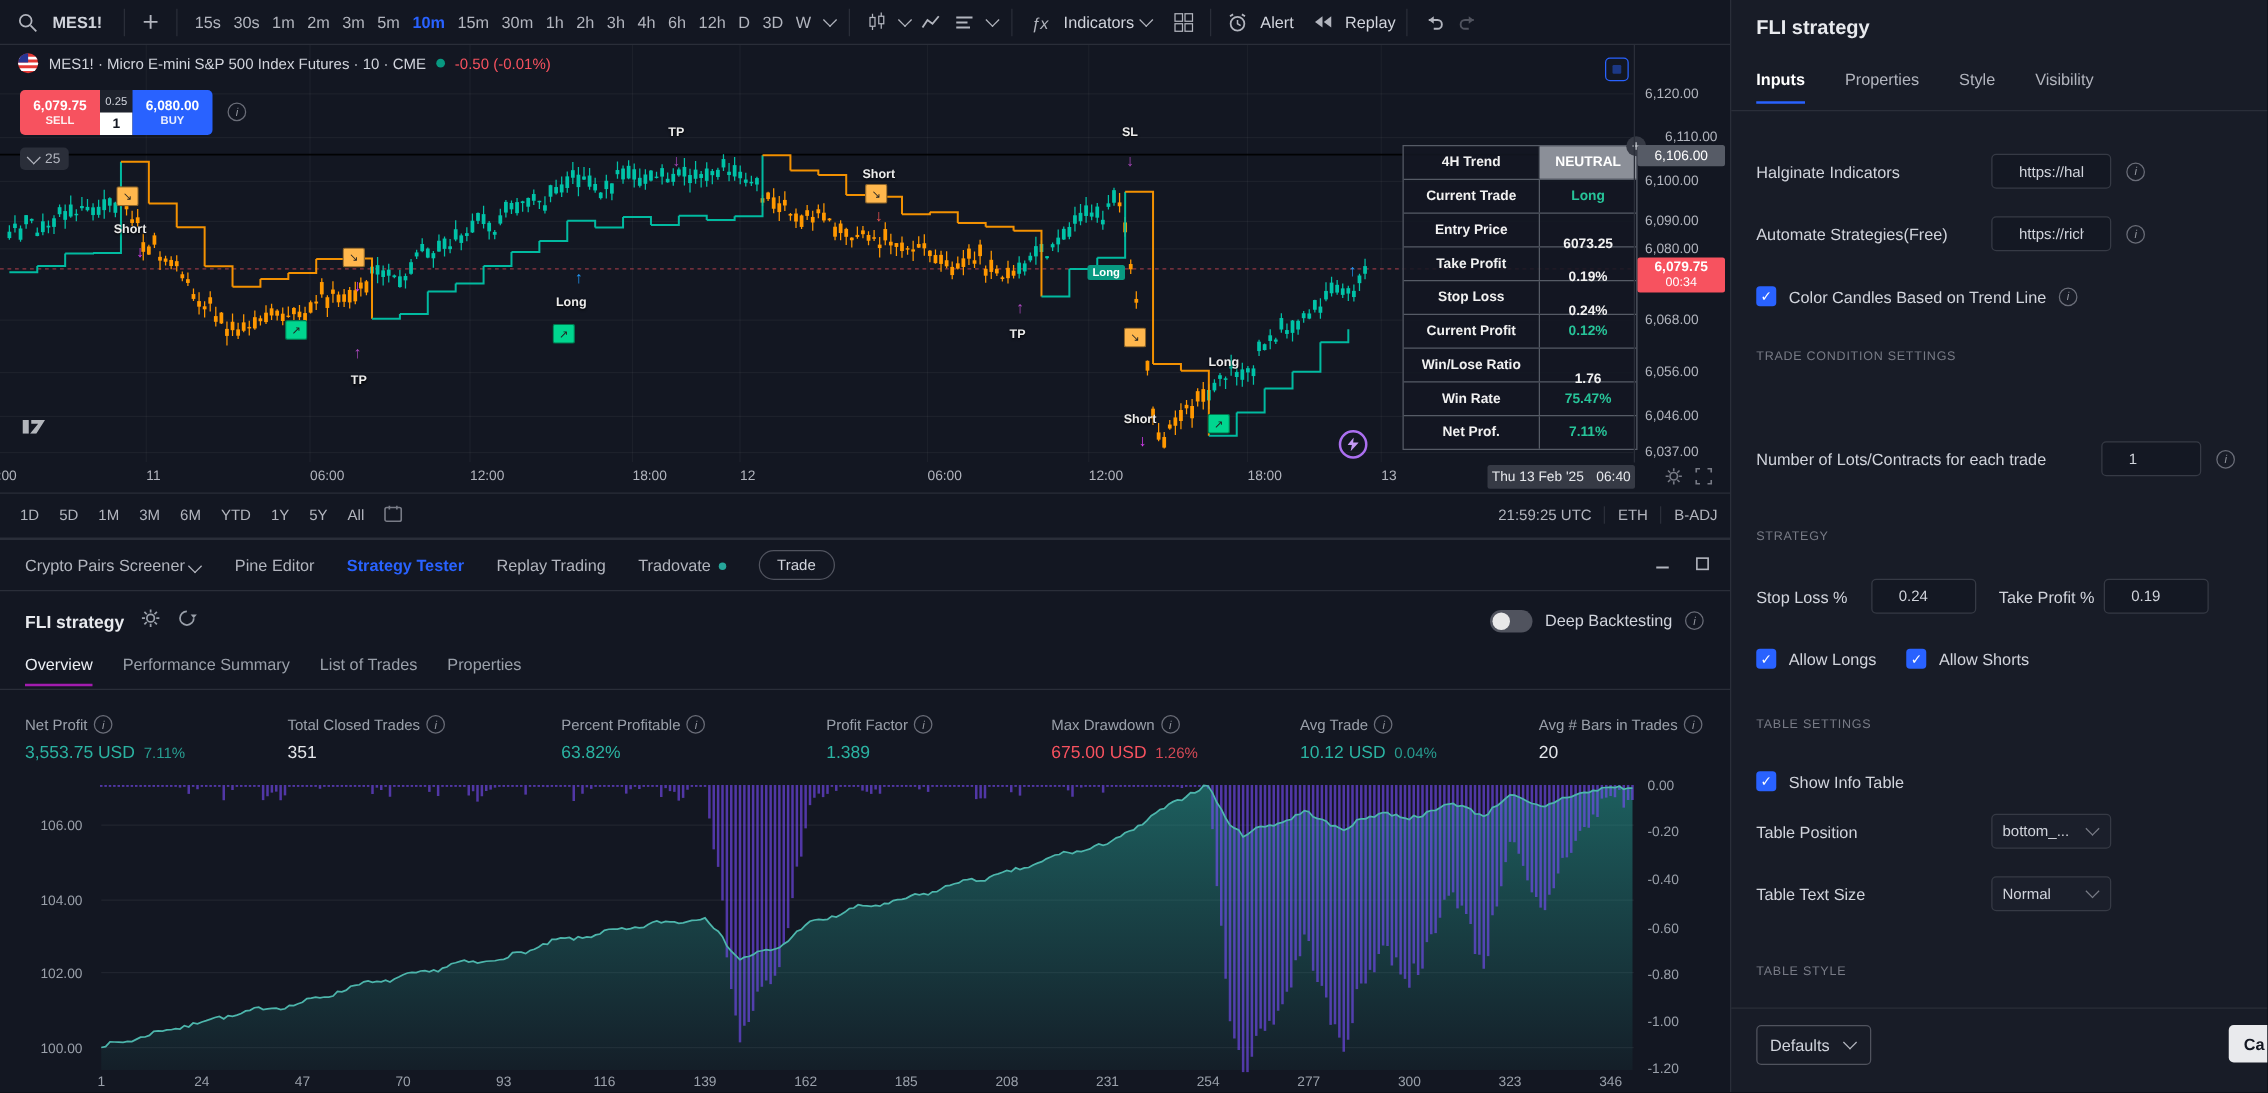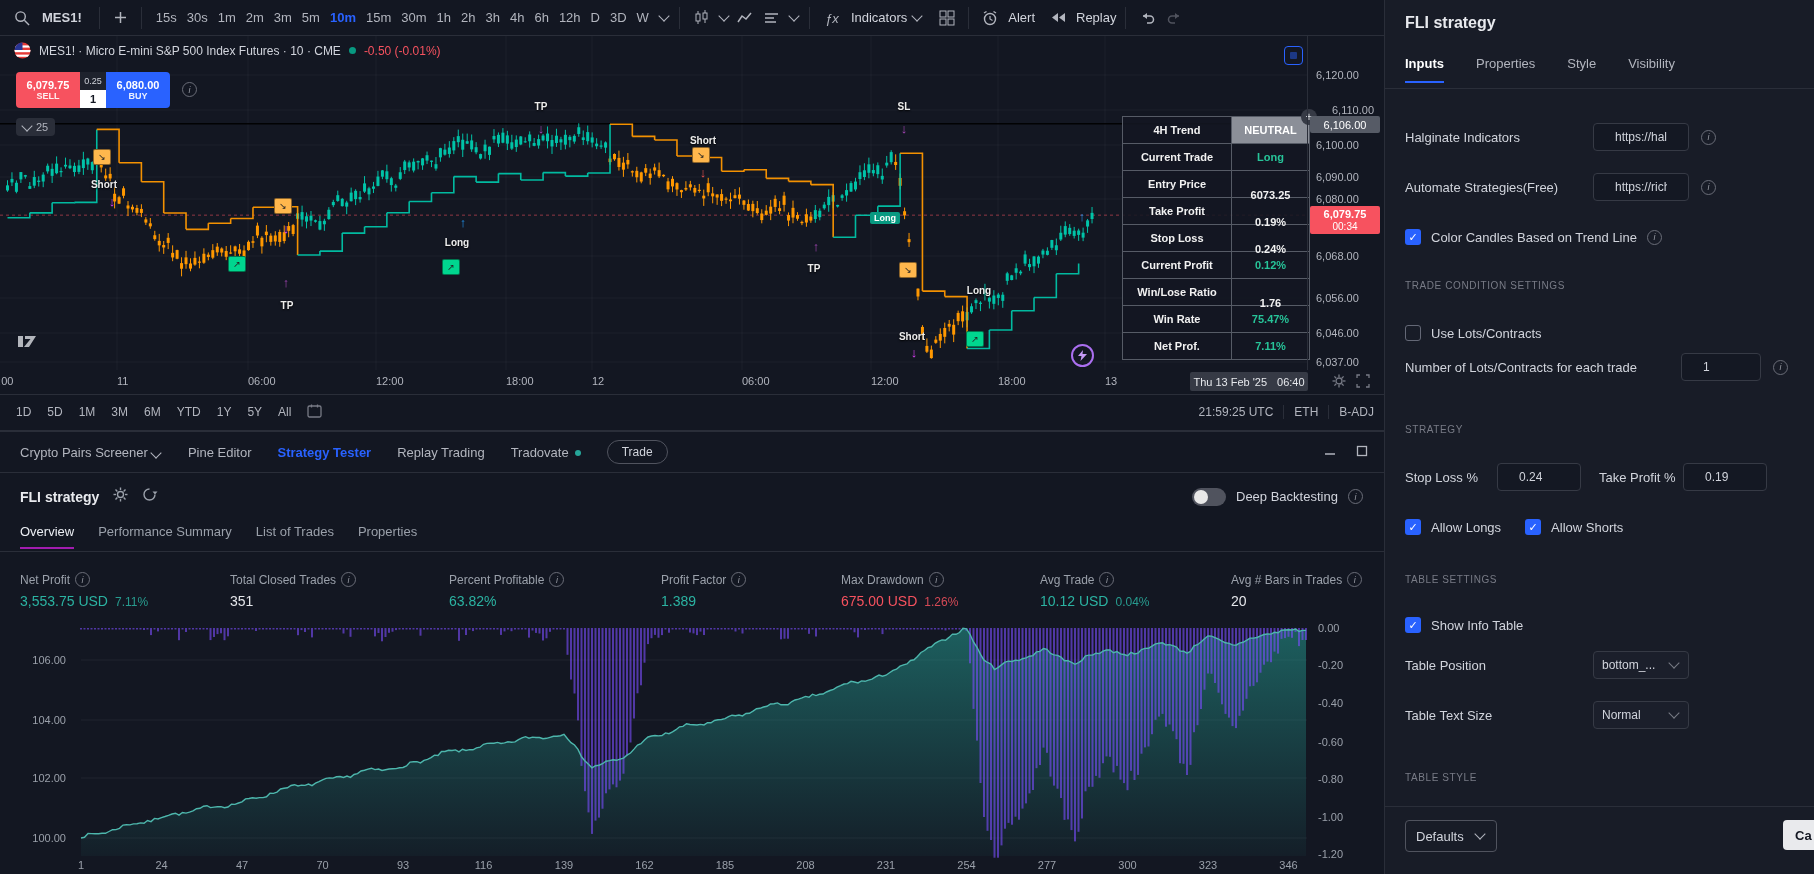--- a/index.html
+++ b/index.html
@@ -1521,24 +1521,20 @@
     </div>
 
     <div class="sb-row" style="top:222px;">
       <span class="cb on">✓</span>
       <span>Color Candles Based on Trend Line</span>
       <span class="info-i">i</span>
     </div>
 
     <div class="sb-sec" style="top:280px;">TRADE CONDITION SETTINGS</div>
 
-    <div class="sb-row" style="top:318px;">
-      <span class="cb off">✓</span>
-      <span>Use Lots/Contracts</span>
-    </div>
 
     <div class="sb-row" style="top:352px;">
       <span>Number of Lots/Contracts for each trade</span>
       <input class="sb-input" style="left: 296px; width: 80px;" value="1">
       <span class="info-i" style="position:absolute;left:388px;">i</span>
     </div>
 
     <div class="sb-sec" style="top:424px;">STRATEGY</div>
 
     <div class="sb-row" style="top:462px;">

